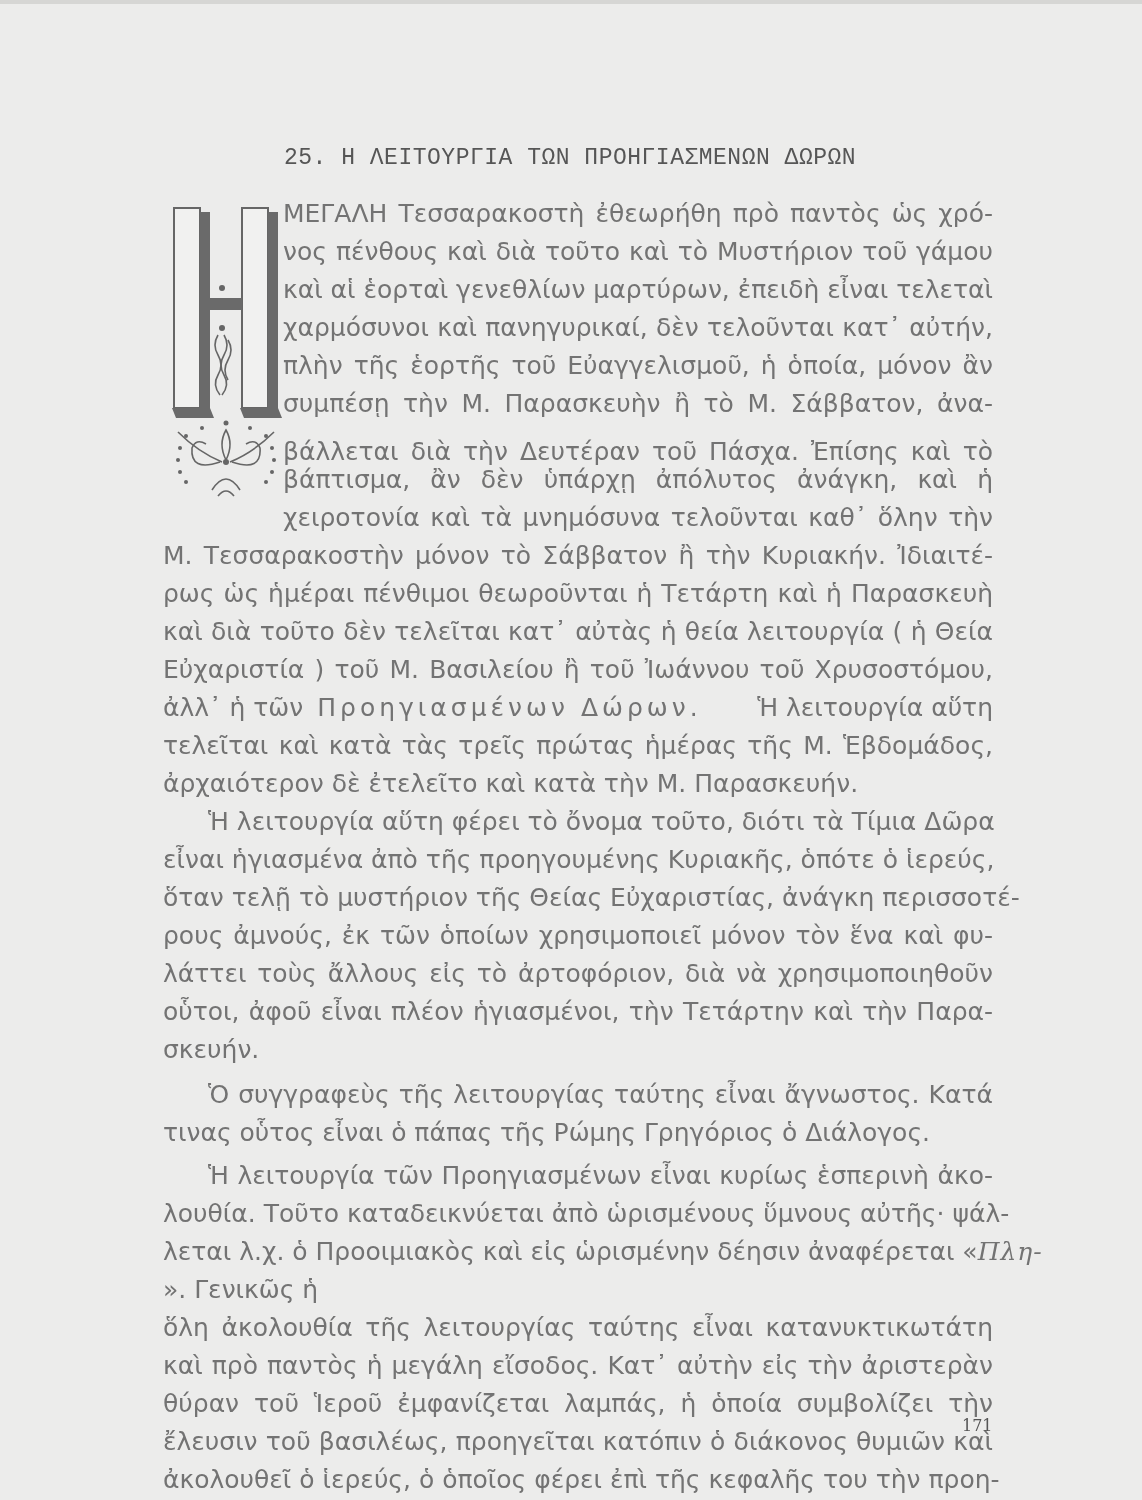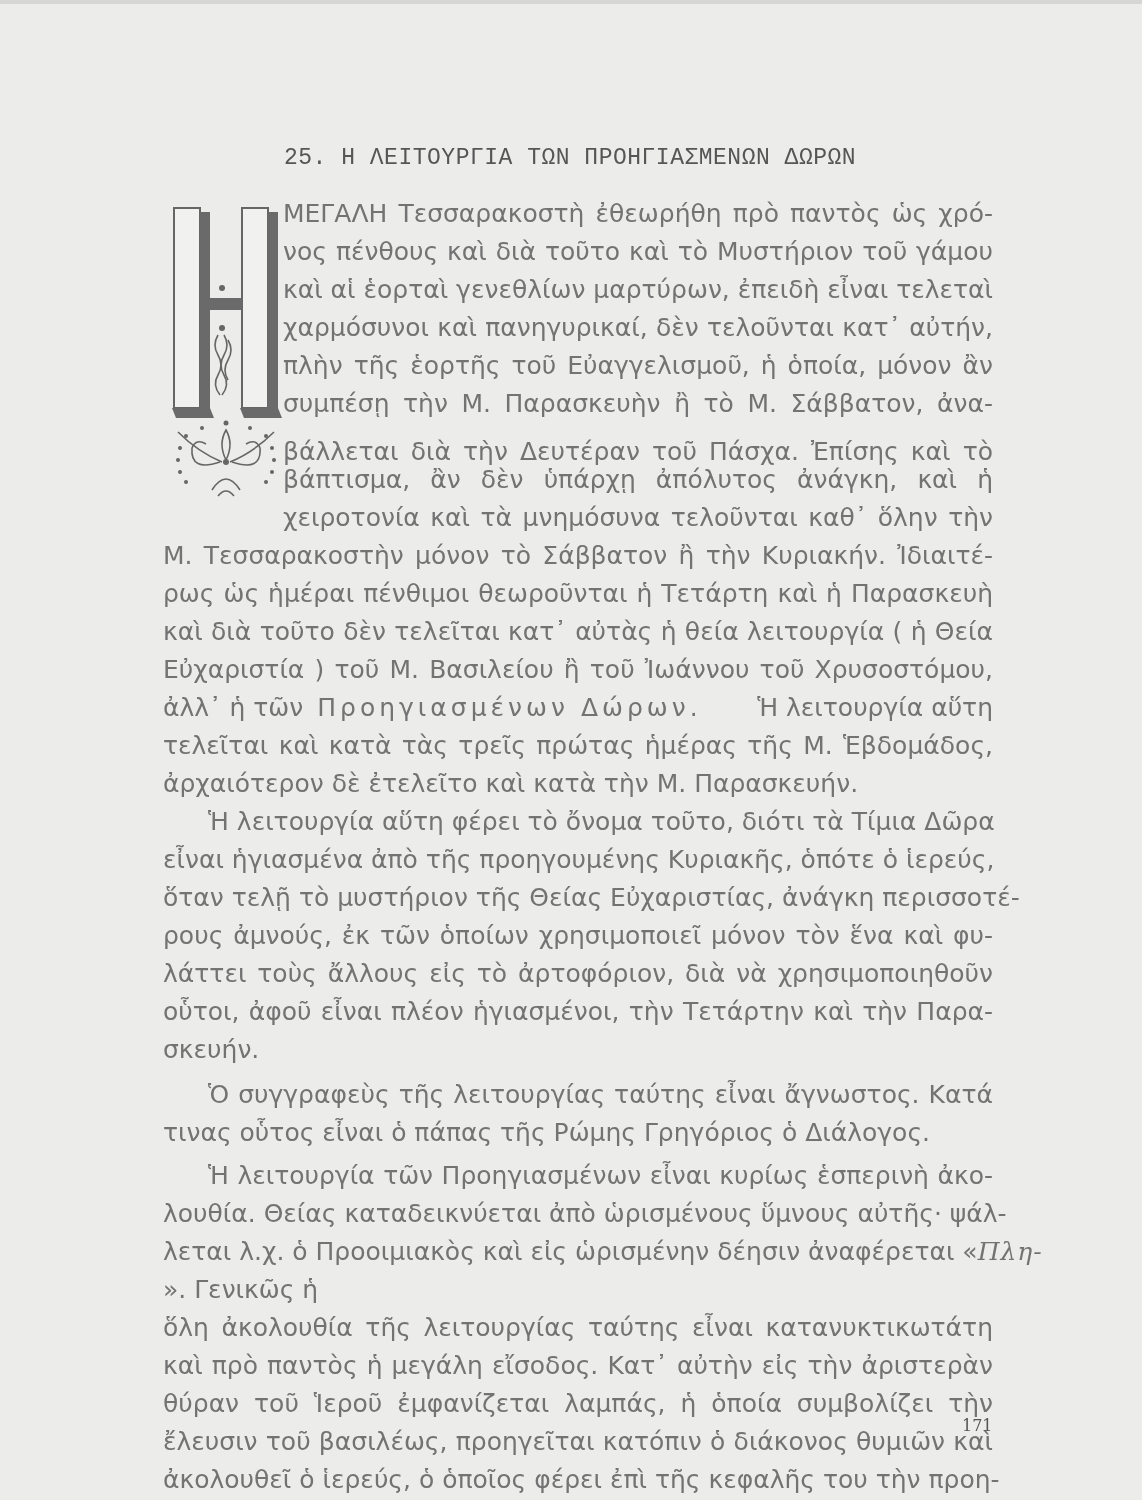--- a/index.html
+++ b/index.html
@@ -119,21 +119,21 @@
   <div class="line" style="top:879px;width:830px">ὅταν τελῇ τὸ μυστήριον τῆς Θείας Εὐχαριστίας, ἀνάγκη περισσοτέ-</div>
   <div class="line" style="top:917px;width:830px">ρους ἀμνούς, ἐκ τῶν ὁποίων χρησιμοποιεῖ μόνον τὸν ἕνα καὶ φυ-</div>
   <div class="line" style="top:955px;width:830px">λάττει τοὺς ἄλλους εἰς τὸ ἀρτοφόριον, διὰ νὰ χρησιμοποιηθοῦν</div>
   <div class="line" style="top:993px;width:830px">οὗτοι, ἀφοῦ εἶναι πλέον ἡγιασμένοι, τὴν Τετάρτην καὶ τὴν Παρα-</div>
   <div class="line short" style="top:1031px;width:830px">σκευήν.</div>
 
   <div class="line" style="top:1076px;left:45px;width:785px">Ὁ συγγραφεὺς τῆς λειτουργίας ταύτης εἶναι ἄγνωστος. Κατά</div>
   <div class="line short" style="top:1114px;width:830px">τινας οὗτος εἶναι ὁ πάπας τῆς Ρώμης Γρηγόριος ὁ Διάλογος.</div>
 
   <div class="line" style="top:1157px;left:45px;width:785px">Ἡ λειτουργία τῶν Προηγιασμένων εἶναι κυρίως ἑσπερινὴ ἀκο-</div>
-  <div class="line" style="top:1195px;width:830px">λουθία. Θείας καταδεικνύεται ἀπὸ ὡρισμένους ὕμνους αὐτῆς· ψάλ-</div>
+  <div class="line" style="top:1195px;width:830px">λουθία. Τοῦτο καταδεικνύεται ἀπὸ ὡρισμένους ὕμνους αὐτῆς· ψάλ-</div>
   <div class="line short" style="top:1233px;width:830px;display:flex;justify-content:space-between">
     <span>λεται λ.χ. ὁ Προοιμιακὸς καὶ εἰς ὡρισμένην δέησιν ἀναφέρεται «</span>
     <span class="ital">Πλη-</span>
   </div>
   <div class="line short" style="top:1271px;width:830px;display:flex;justify-content:space-between">
     <span>». Γενικῶς ἡ</span>
   </div>
   <div class="line" style="top:1309px;width:830px">ὅλη ἀκολουθία τῆς λειτουργίας ταύτης εἶναι κατανυκτικωτάτη</div>
   <div class="line" style="top:1347px;width:830px">καὶ πρὸ παντὸς ἡ μεγάλη εἴσοδος. Κατ᾽ αὐτὴν εἰς τὴν ἀριστερὰν</div>
   <div class="line" style="top:1385px;width:830px">θύραν τοῦ Ἱεροῦ ἐμφανίζεται λαμπάς, ἡ ὁποία συμβολίζει τὴν</div>

